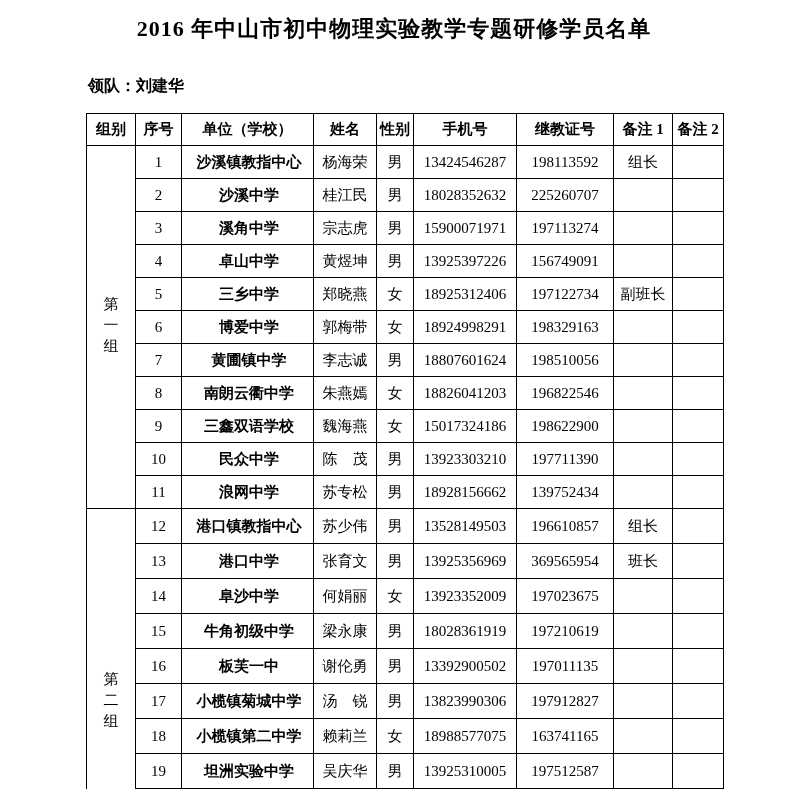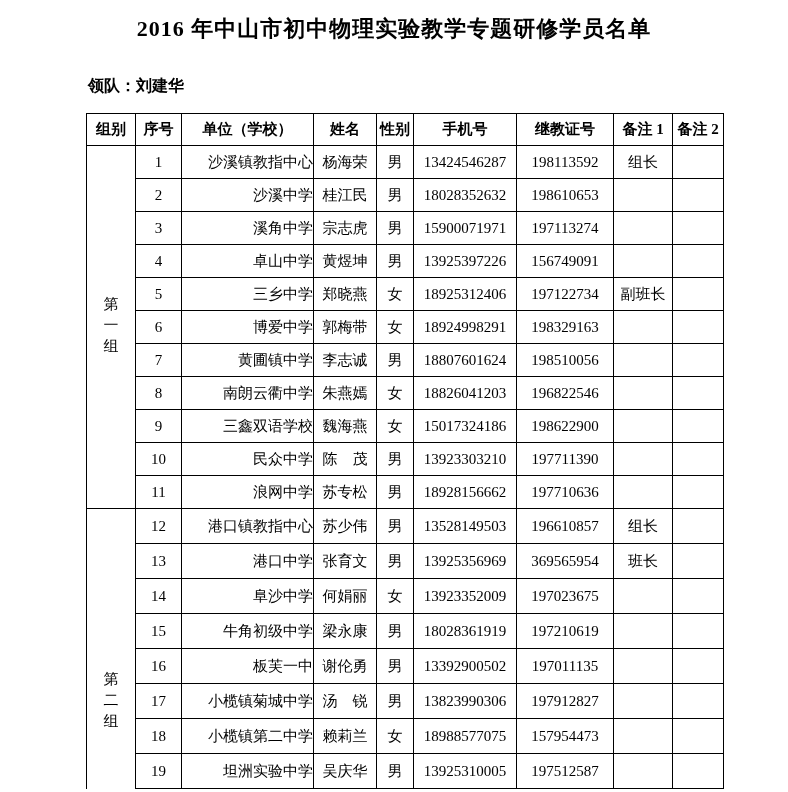--- a/index.html
+++ b/index.html
@@ -30,21 +30,21 @@
     border:1px solid #000;
     font-size:15px;
     text-align:center;
     padding:0;
     overflow:hidden;
     vertical-align:middle;
   }
   .roster th{font-weight:bold;height:31px;}
   tr.g1 td{height:32px;}
   tr.g2 td{height:34px;}
-  td.school-cell{text-align:right;padding-left:3px;}
+  td.school-cell{text-align:center;padding-left:3px;font-weight:bold;}
   td.group-cell{vertical-align:top;}
   td.group-cell .vtext{
     width:1em;
     margin:0 auto;
     line-height:21px;
     font-size:15px;
   }
   td.group-cell-1 .vtext{margin-top:148px;}
   td.group-cell-2 .vtext{margin-top:160px;}
   td.no-bottom{border-bottom:none;text-align:right;}
@@ -92,21 +92,21 @@
     <td>198113592</td>
     <td>组长</td>
     <td></td>
   </tr>
   <tr class="g1">
     <td>2</td>
     <td class="school-cell">沙溪中学</td>
     <td>桂江民</td>
     <td>男</td>
     <td>18028352632</td>
-    <td>198610653</td>
+    <td>225260707</td>
     <td></td>
     <td></td>
   </tr>
   <tr class="g1">
     <td>3</td>
     <td class="school-cell">溪角中学</td>
     <td>宗志虎</td>
     <td>男</td>
     <td>15900071971</td>
     <td>197113274</td>
@@ -182,21 +182,21 @@
     <td>197711390</td>
     <td></td>
     <td></td>
   </tr>
   <tr class="g1">
     <td>11</td>
     <td class="school-cell">浪网中学</td>
     <td>苏专松</td>
     <td>男</td>
     <td>18928156662</td>
-    <td>197710636</td>
+    <td>139752434</td>
     <td></td>
     <td></td>
   </tr>
 
   <tr class="g2">
     <td class="group-cell group-cell-2 no-bottom" rowspan="8">
           <div class="vtext">第二组</div>
         </td>
     <td>12</td>
     <td class="school-cell">港口镇教指中心</td>
@@ -256,21 +256,21 @@
     <td>197912827</td>
     <td></td>
     <td></td>
   </tr>
   <tr class="g2">
     <td>18</td>
     <td class="school-cell">小榄镇第二中学</td>
     <td>赖莉兰</td>
     <td>女</td>
     <td>18988577075</td>
-    <td>157954473</td>
+    <td>163741165</td>
     <td></td>
     <td></td>
   </tr>
   <tr class="g2">
     <td>19</td>
     <td class="school-cell">坦洲实验中学</td>
     <td>吴庆华</td>
     <td>男</td>
     <td>13925310005</td>
     <td>197512587</td>

